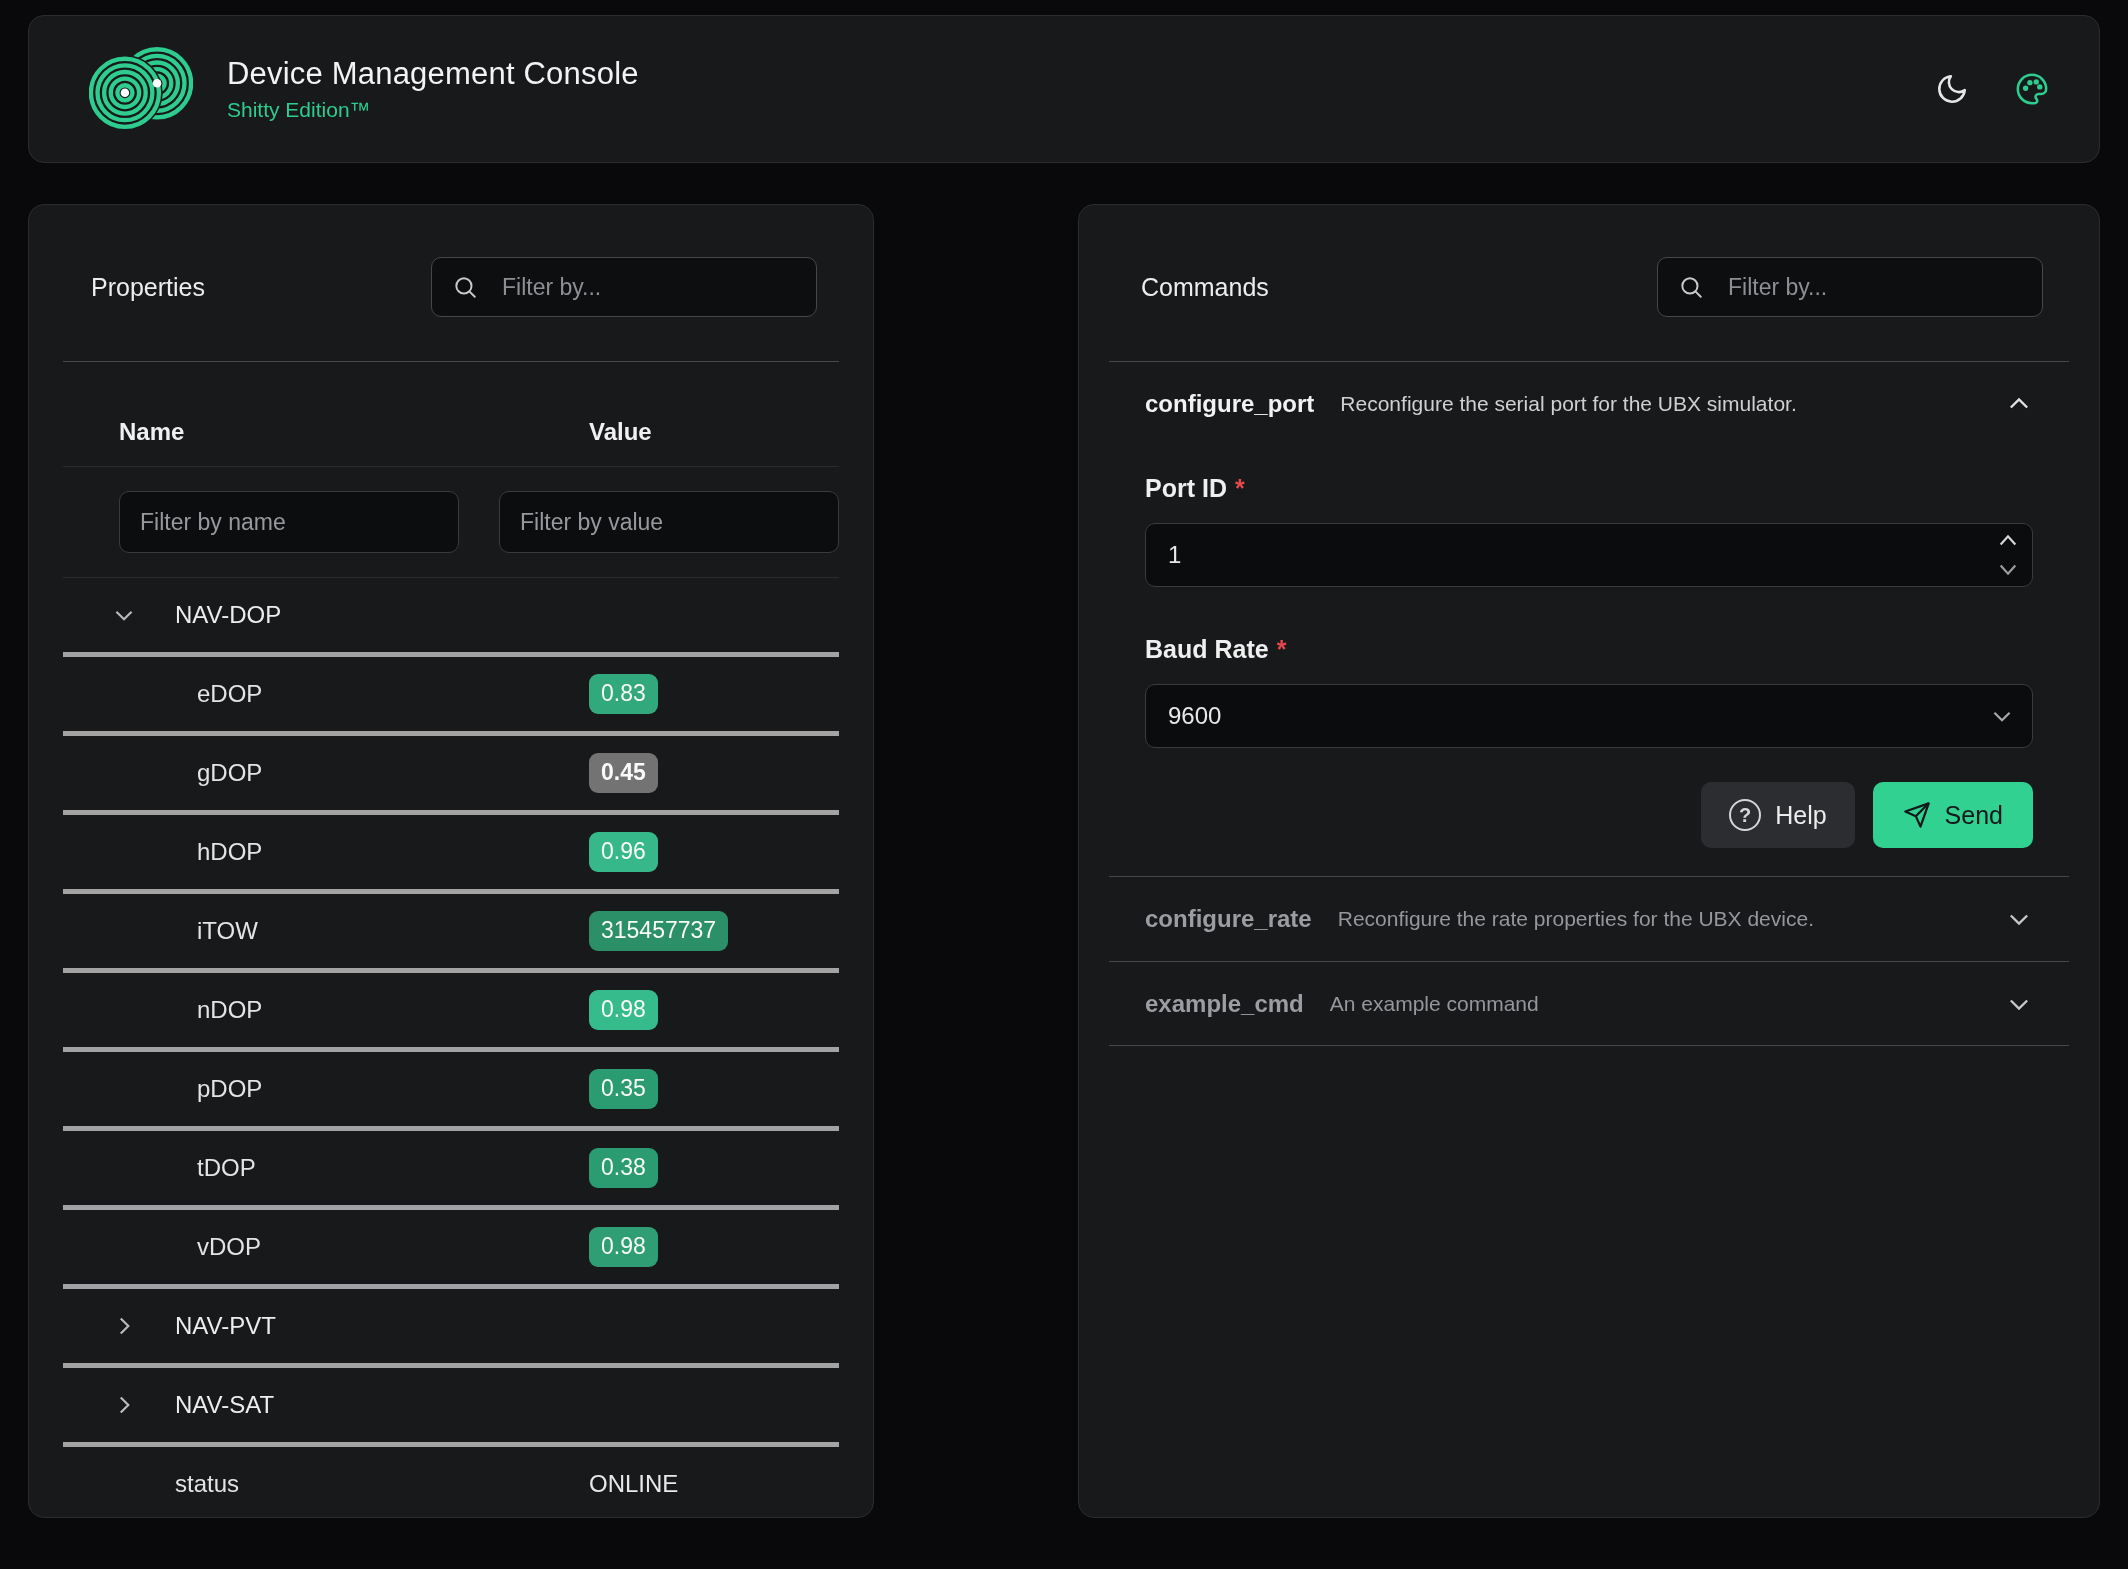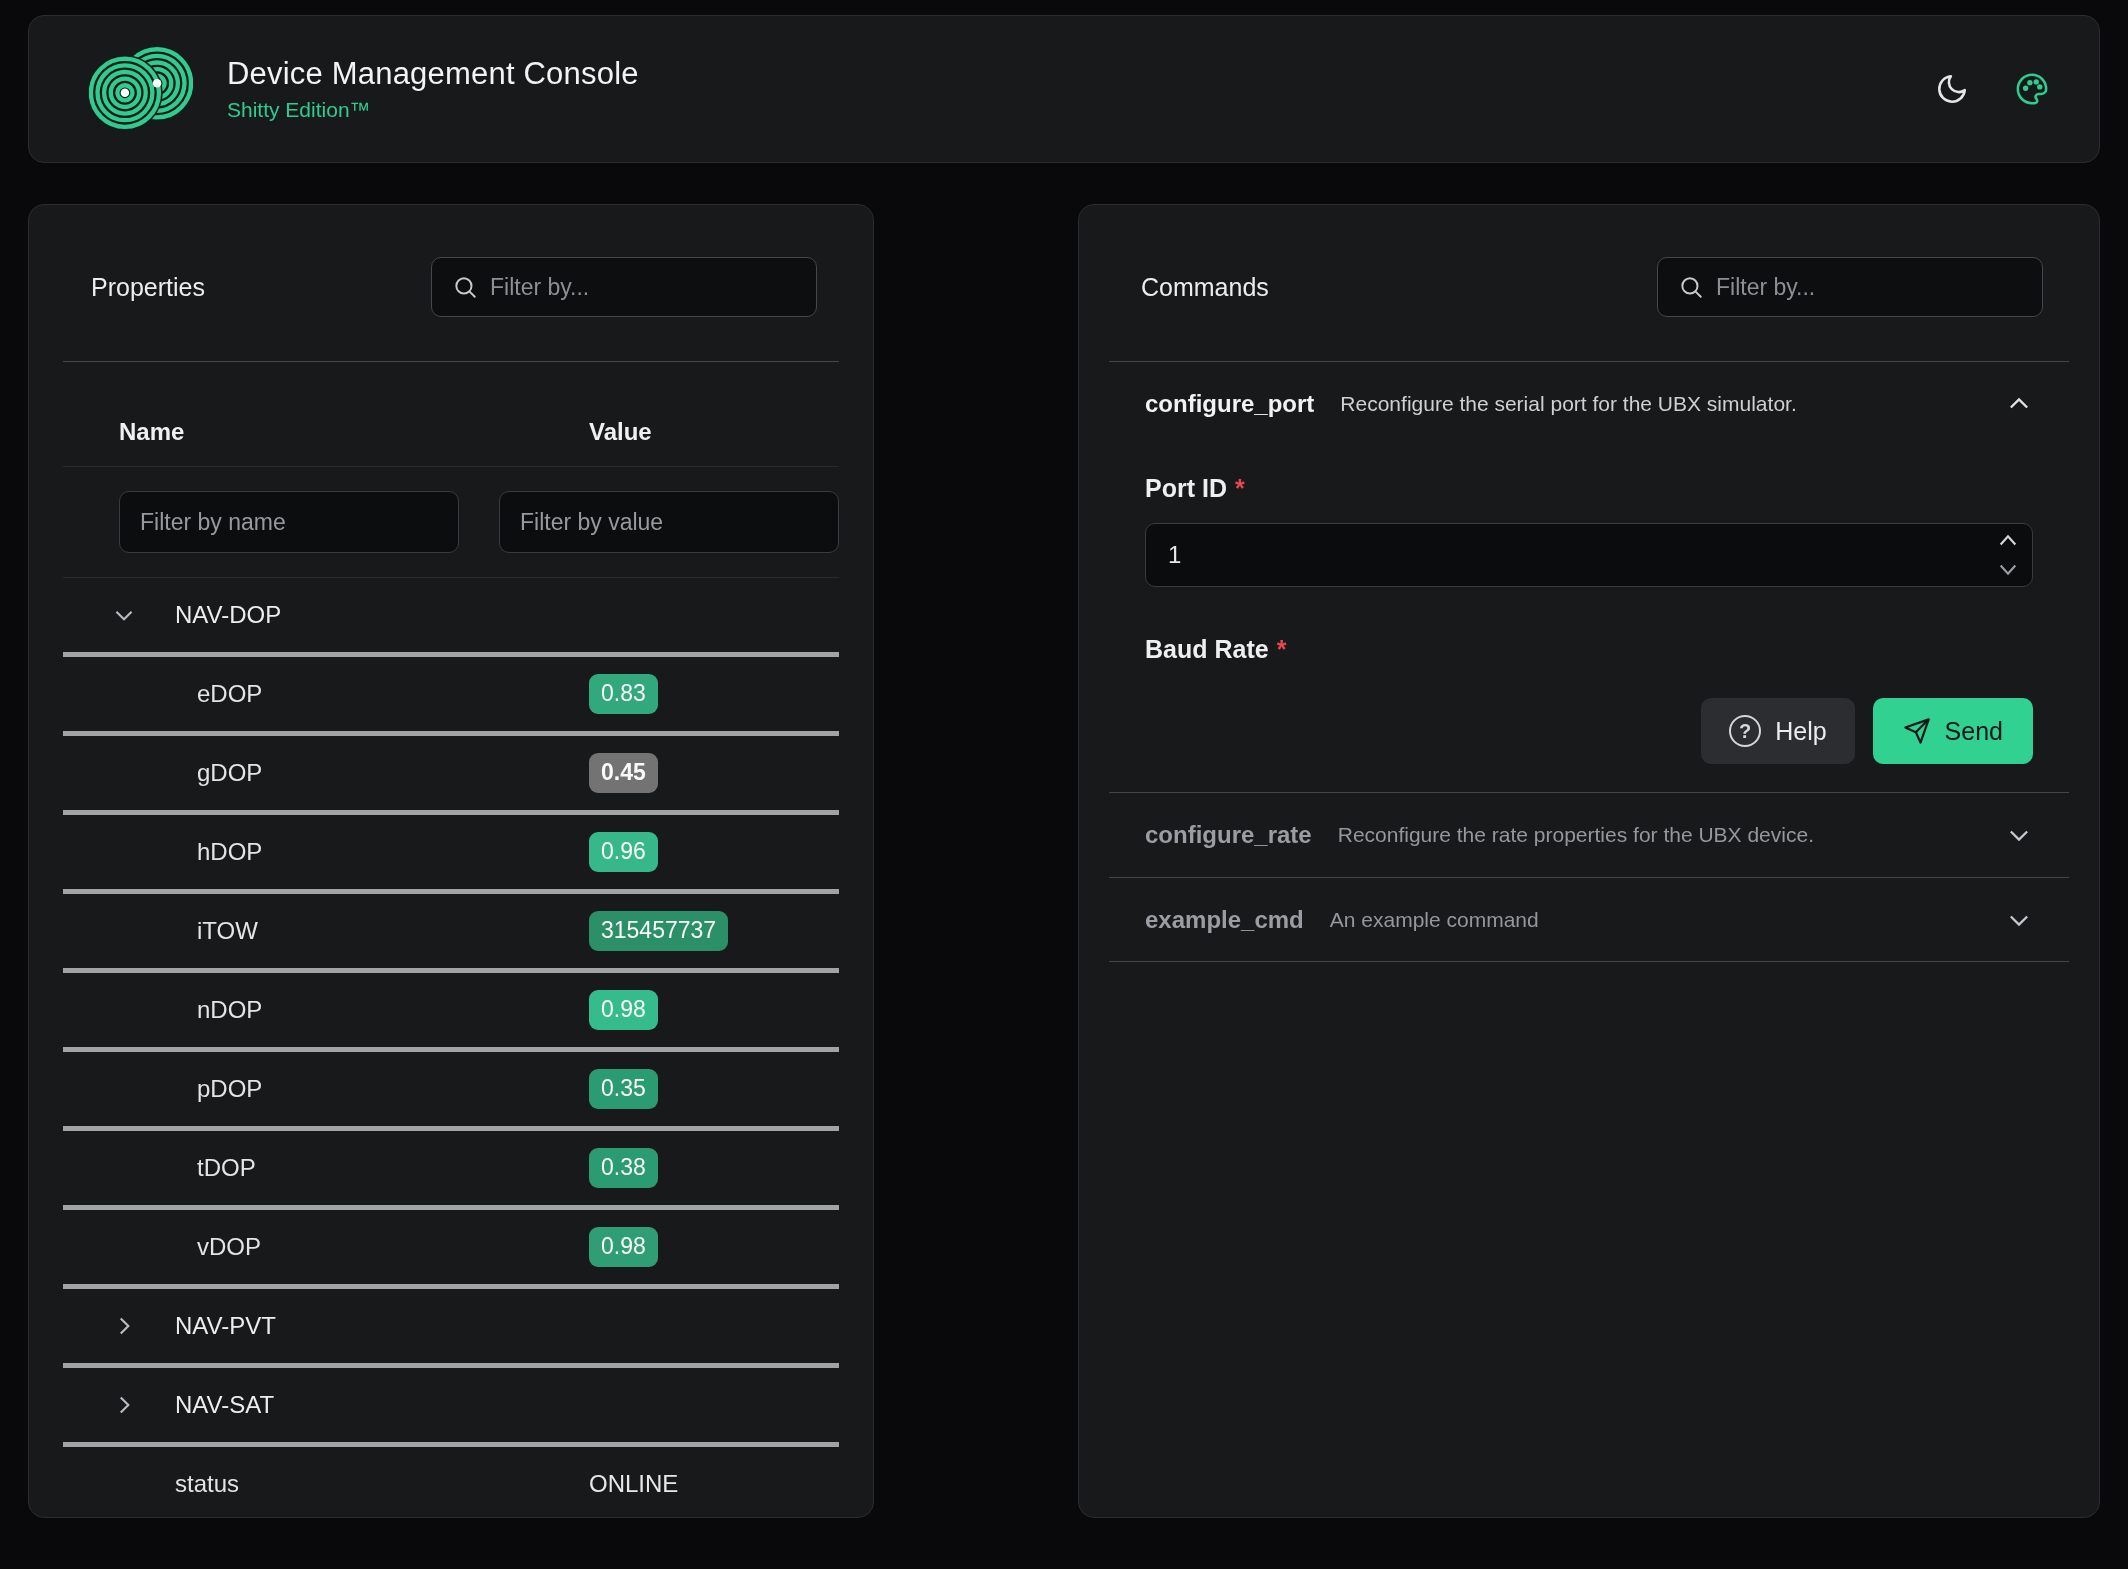--- a/index.html
+++ b/index.html
@@ -16,21 +16,21 @@
   .header-icons { margin-left:auto; display:flex; align-items:center; gap:46px; }
   .hicon { width:34px; height:34px; cursor:pointer; }
 
   
   .panel-left  { left:28px;   top:204px; width:846px; height:1314px; overflow:hidden; }
   .panel-right { left:1078px; top:204px; width:1022px; height:1314px; overflow:hidden; }
 
   .panel-head { display:flex; align-items:center; justify-content:space-between; padding:52px 56px 44px 62px; }
   .panel-title { font-size:25px; color:#ededee; font-weight:400; }
   .search-box { width:386px; height:60px; background:#0d0e10; border:1px solid #46474b; border-radius:10px;
-                display:flex; align-items:center; gap:12px; padding:0 20px; }
+                display:flex; align-items:center; gap:24px; padding:0 20px; }
   .search-box input { background:transparent; border:none; outline:none; color:#e8e8e8; font-size:23px; width:100%;
                       font-family:"Liberation Sans",sans-serif; }
   .search-box input::placeholder { color:#8d8f93; }
   .sicon { width:26px; height:26px; flex:0 0 auto; }
 
   
   .ptable { margin:0 34px; }
   .thead { display:flex; border-top:1px solid #47484c; border-bottom:1px solid #2a2b2e; padding:20px 0 20px 28px; }
   .col-name { width:470px; display:flex; align-items:center; }
   .col-value { flex:1; display:flex; align-items:center; padding-left:28px; }
@@ -296,20 +296,26 @@
             </svg>
           <svg viewBox="0 0 24 16" fill="none" stroke="#9a9ca0" stroke-width="2.4">
               <polyline points="4,3 12,12 20,3"></polyline>
             </svg>
         </div>
       </div>
 
       <div class="field-label" style="margin-top:48px;">
         <span>Baud Rate</span><span class="req">*</span>
       </div>
+      <div class="input-wrap">
+        <div class="big-input" style="display:flex;align-items:center;">9600</div>
+        <svg class="select-chev" viewBox="0 0 24 24" fill="none" stroke="#a7a9ad" stroke-width="2">
+            <polyline points="5,9 12,16 19,9"></polyline>
+          </svg>
+      </div>
 
       <div class="btn-row">
         <button class="btn btn-help">
           <span class="help-circle">?</span>
           <span>Help</span>
         </button>
         <button class="btn btn-send">
           <svg class="send-icon" viewBox="0 0 24 24" fill="none" stroke="#15181b" stroke-width="1.9" stroke-linejoin="round">
             <path d="M22 2 11 13"></path>
               <path d="M22 2 15 22l-4-9-9-4Z"></path>

